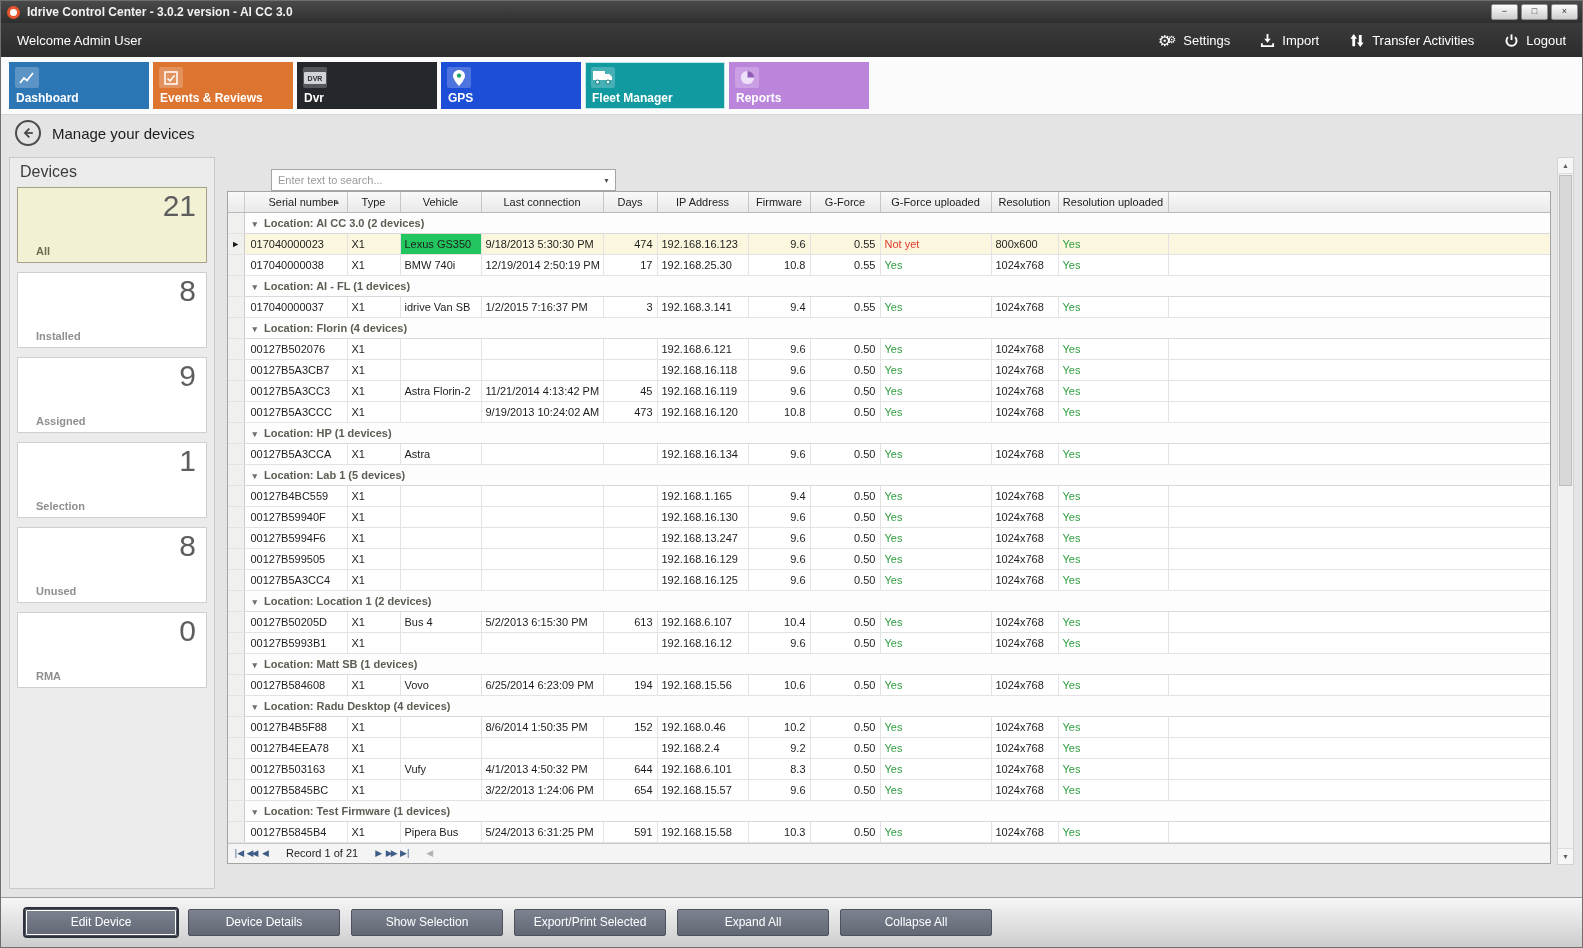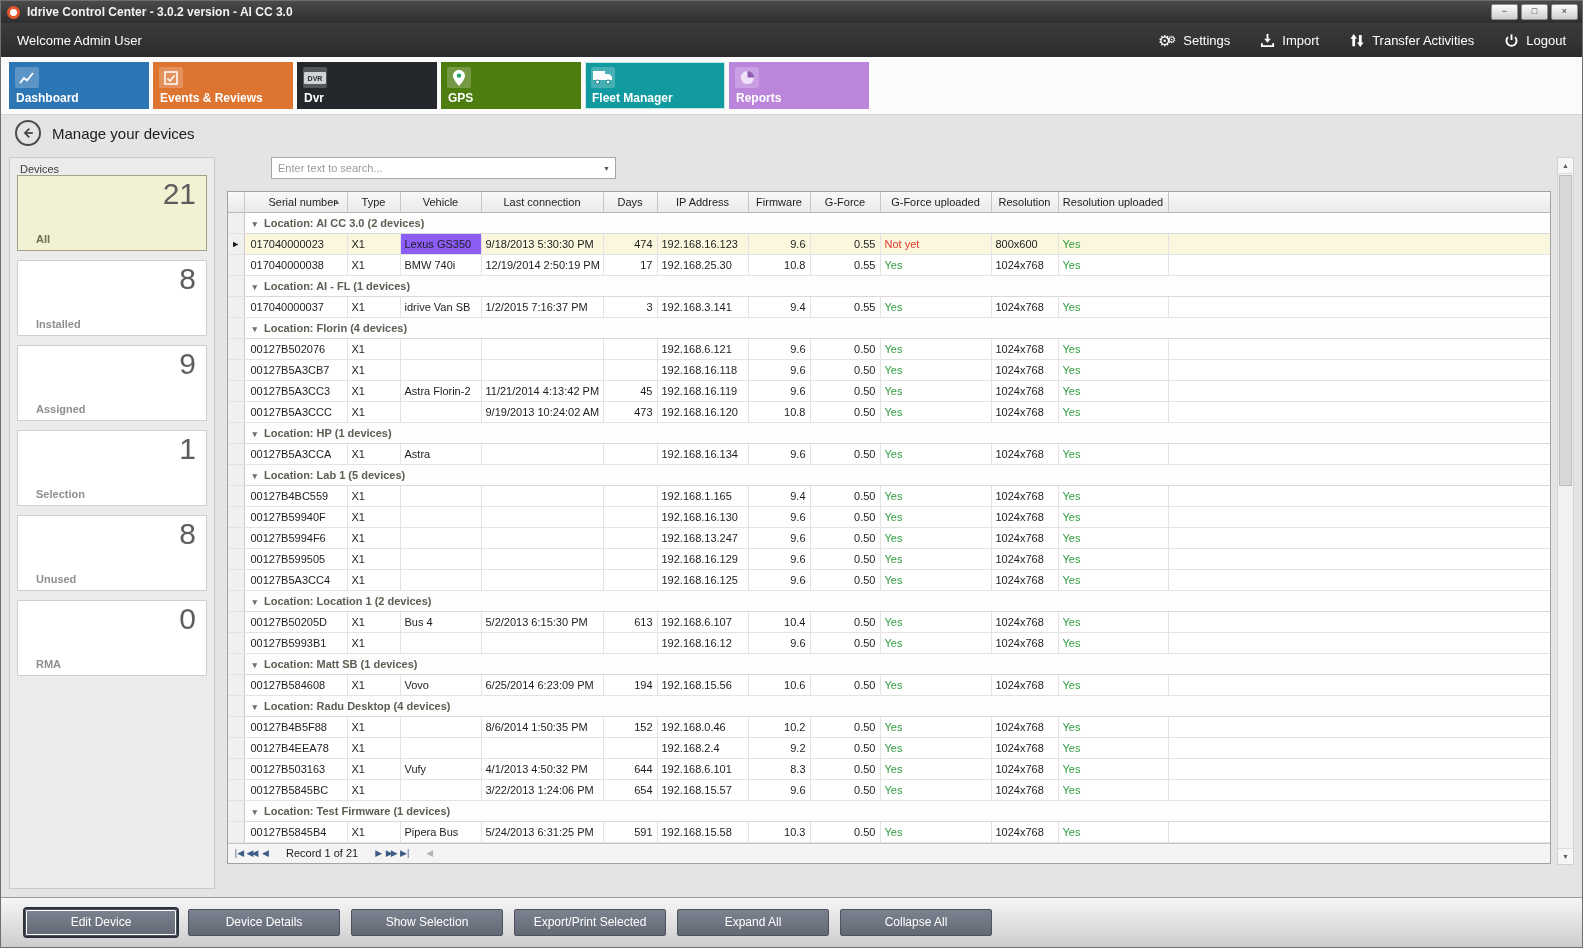--- a/index.html
+++ b/index.html
@@ -30,29 +30,29 @@
 
   
   .pagehead { height:36px; flex:none; display:flex; align-items:center; padding-left:14px; }
   .backbtn { width:26px; height:26px; border:2px solid #4c4c4c; border-radius:50%; display:flex; align-items:center; justify-content:center; background:transparent; flex:none; }
   .ptitle { margin-left:11px; font-size:15px; color:#1c1c1c; }
 
   
   .content { flex:1; display:flex; padding:6px 8px 8px 8px; overflow:hidden; }
 
   .sidebar { width:206px; flex:none; background:#ebebeb; border:1px solid #c9c9c9; }
-  .sbtitle { font-size:11px; color:#3c3c3c; margin:5px 0 0 10px; }
+  .sbtitle { font-size:16px; color:#3c3c3c; margin:5px 0 6px 10px; }
   .card { height:76px; margin:0 7px 9px 7px; background:#fff; border:1px solid #cfcfcf; position:relative; cursor:default; }
   .card.sel { border-color:#a5a387;padding-left:32px; }
   .count { position:absolute; top:1px; right:10px; font-size:30px; color:#5d5d5d; }
   .clabel { position:absolute; left:18px; bottom:5px; font-size:11px; font-weight:bold; color:#8f8f8f; }
   .card.sel .clabel { color:#6d6d54; }
 
   .main { flex:1; margin-left:12px; display:flex; flex-direction:column; overflow:hidden; }
-  .searchrow { height:34px; flex:none; display:flex; align-items:flex-start;padding-left:44px; }
+  .searchrow { height:34px; flex:none; display:flex; align-items:flex-end;padding-left:44px; }
   .combo { width:345px; height:22px; background:#fff; border:1px solid #a6a6a6; display:flex; align-items:center; }
   .combo input { flex:1; border:none; outline:none; font-size:11px; padding:0 6px; color:#333; font-family:"Liberation Sans",sans-serif; }
   .combo input::placeholder { color:#9a9a9a; }
   .comboarrow { width:17px; text-align:center; font-size:7px; color:#555; flex:none; }
 
   .gridbox { border:1px solid #a3a3a3; background:#fff; }
   table.devices { border-collapse:collapse; table-layout:fixed; width:100%; font-size:11px; color:#1d1d1d; }
   .devices th, .devices td { height:21px; padding:0 4px; overflow:hidden; white-space:nowrap; }
   .devices thead th { height:20px; background:linear-gradient(#f9f9f9,#e9e9e9); border-right:1px solid #c6c6c6; border-bottom:1px solid #b9b9b9; font-weight:normal; text-align:center; position:relative; }
   .devices thead th.first { text-align:left; padding-left:24px; }
@@ -158,21 +158,21 @@
       </div>
       <div class="tab" style="background: rgb(36, 40, 44);">
         <span class="tabicon">
           <svg width="22" height="12" viewBox="0 0 22 12">
             <rect width="22" height="12" rx="1" fill="#cfd2d6"></rect>
             <text x="11" y="9" font-size="7" fill="#2a2e33" text-anchor="middle" font-weight="bold">DVR</text>
           </svg>
         </span>
         <span class="tablabel">Dvr</span>
       </div>
-      <div class="tab" style="background: #4d7c0f;">
+      <div class="tab" style="background: #1d4ed8;">
         <span class="tabicon">
           <svg width="12" height="16" viewBox="0 0 12 16">
             <path d="M6 0C2.7 0 0 2.6 0 5.8 0 10 6 16 6 16s6-6 6-10.2C12 2.6 9.3 0 6 0z" fill="#fff"></path>
             <circle cx="6" cy="5.6" r="2.2" fill="#1da563"></circle>
           </svg>
         </span>
         <span class="tablabel">GPS</span>
       </div>
       <div class="tab sel" style="background: rgb(18, 154, 161);">
         <span class="tabicon">
@@ -282,21 +282,21 @@
             </thead>
           <tbody id="tbody">
               <tr class="grow">
                 <td class="ind"></td>
                 <td class="gcell" colspan="12"><span class="tri">▾</span><span class="glabel">Location: AI CC 3.0 (2 devices)</span></td>
               </tr>
               <tr class="drow">
                 <td class="ind">►</td>
                 <td class="c0" style="background: rgb(251, 247, 222);">017040000023</td>
                 <td class="c1" style="background: rgb(251, 247, 222);">X1</td>
-                <td class="c2" style="background: #8b5cf6;">Lexus GS350</td>
+                <td class="c2" style="background: #22c55e;">Lexus GS350</td>
                 <td class="c3" style="background: rgb(251, 247, 222);">9/18/2013 5:30:30 PM</td>
                 <td class="c4 r" style="background: rgb(251, 247, 222);">474</td>
                 <td class="c5" style="background: rgb(251, 247, 222);">192.168.16.123</td>
                 <td class="c6 r" style="background: rgb(251, 247, 222);">9.6</td>
                 <td class="c7 r" style="background: rgb(251, 247, 222);">0.55</td>
                 <td class="c8" style="color: rgb(224, 57, 44); background: rgb(251, 247, 222);">Not yet</td>
                 <td class="c9" style="background: rgb(251, 247, 222);">800x600</td>
                 <td class="c10" style="color: rgb(47, 158, 63); background: rgb(251, 247, 222);">Yes</td>
                 <td class="fill" style="background: rgb(251, 247, 222);"></td>
               </tr>

